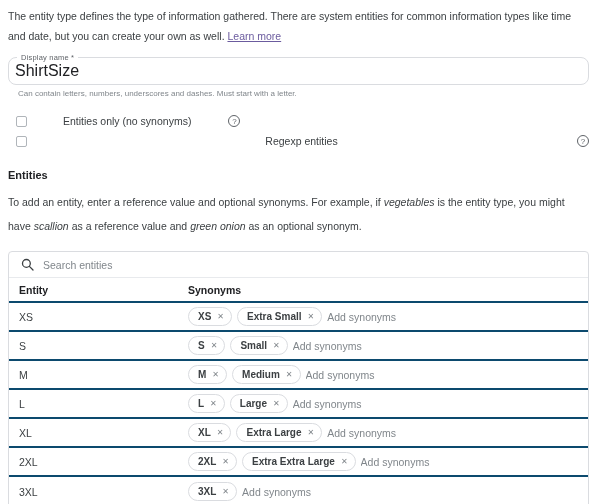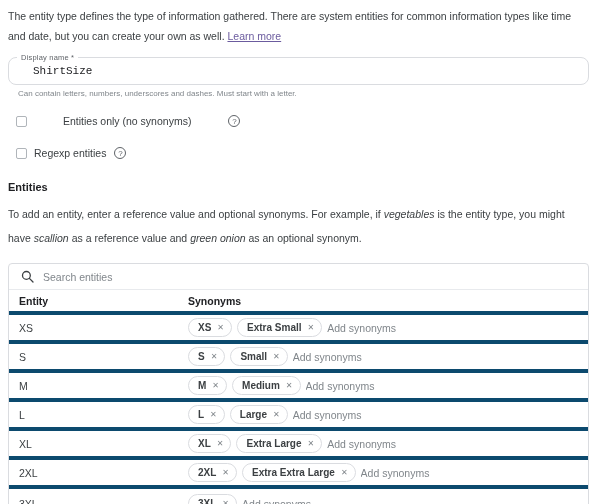--- a/index.html
+++ b/index.html
@@ -13,37 +13,37 @@
   .page { padding:6px 11px 0 8px; }
 
   
   .intro { font-size:10.5px; line-height:20px; color:#3c4043; max-width:578px; }
   .intro a { color:#6b5b9e; text-decoration:underline; cursor:pointer; }
 
   
   .field {
     position:relative; margin-top:11px; height:28px;
     border:1px solid #dadce0; border-radius:8px;
-    display:flex; align-items:center; padding:0 24px;
+    display:flex; align-items:center; padding:0 6px;
   }
   .field-label {
     position:absolute; top:-5px; left:8px;
     background:#fff; padding:0 4px;
     font-size:7.5px; color:#5f6368; letter-spacing:.2px;
   }
   .field-value {
     border:none; outline:none; width:100%;
-    font-family:Liberation Mono, monospace; font-size:11px; color:#202124;
+    font-family:Liberation Sans, sans-serif; font-size:16px; color:#202124;
   }
   .helper { margin:4px 0 0 10px; font-size:8px; color:#80868b; }
 
   
   .check-row { display:flex; align-items:center; gap:7px; margin-left:8px; }
   .check-row.first { margin-top:17px;gap:36px; }
-  .check-row.second { margin-top:20px; }
+  .check-row.second { margin-top:8px;justify-content:space-between; }
   .checkbox {
     width:11px; height:11px; border:1.5px solid #b0b5ba; border-radius:2px;
     background:#fff; cursor:pointer; flex:0 0 auto;
   }
   .check-label { font-size:10.5px; color:#3c4043; }
   .help-icon {
     width:12px; height:12px; border:1px solid #5f6368; border-radius:50%;
     display:inline-flex; align-items:center; justify-content:center;
     font-size:8px; color:#5f6368; cursor:pointer; margin-left:1px; flex:0 0 auto;
   }
@@ -63,21 +63,21 @@
     border-bottom:1px solid #e8eaed;
     justify-content:flex-end;
   }
   .search-row svg { flex:0 0 auto; margin:0 9px 0 2px; }
   .search-input {
     border:none; outline:none; flex:1; font-family:inherit;
     font-size:10.5px; color:#3c4043;
   }
   .search-input::placeholder { color:#80868b; }
 
-  .trow { display:flex; align-items:center; border-bottom:4px solid #0c4a6e; }
+  .trow { display:flex; align-items:center; border-bottom:2px solid #0c4a6e; }
   .trow:last-child { border-bottom:none; }
   .header-row { height:25px; font-weight:bold; color:#202124; font-size:10.5px; }
   .data-row { height:29px; font-size:10.5px;align-items:center; }
   .add-row { height:23px; font-size:10.5px; }
   .cell-entity { flex:0 0 179px; padding-left:10px; }
   .cell-syn { flex:1; display:flex; align-items:center; gap:5px; padding-right:8px; min-width:0; }
 
   .chip {
     display:inline-flex; align-items:center; height:19px;
     border:1px solid #dadce0; border-radius:10px;

